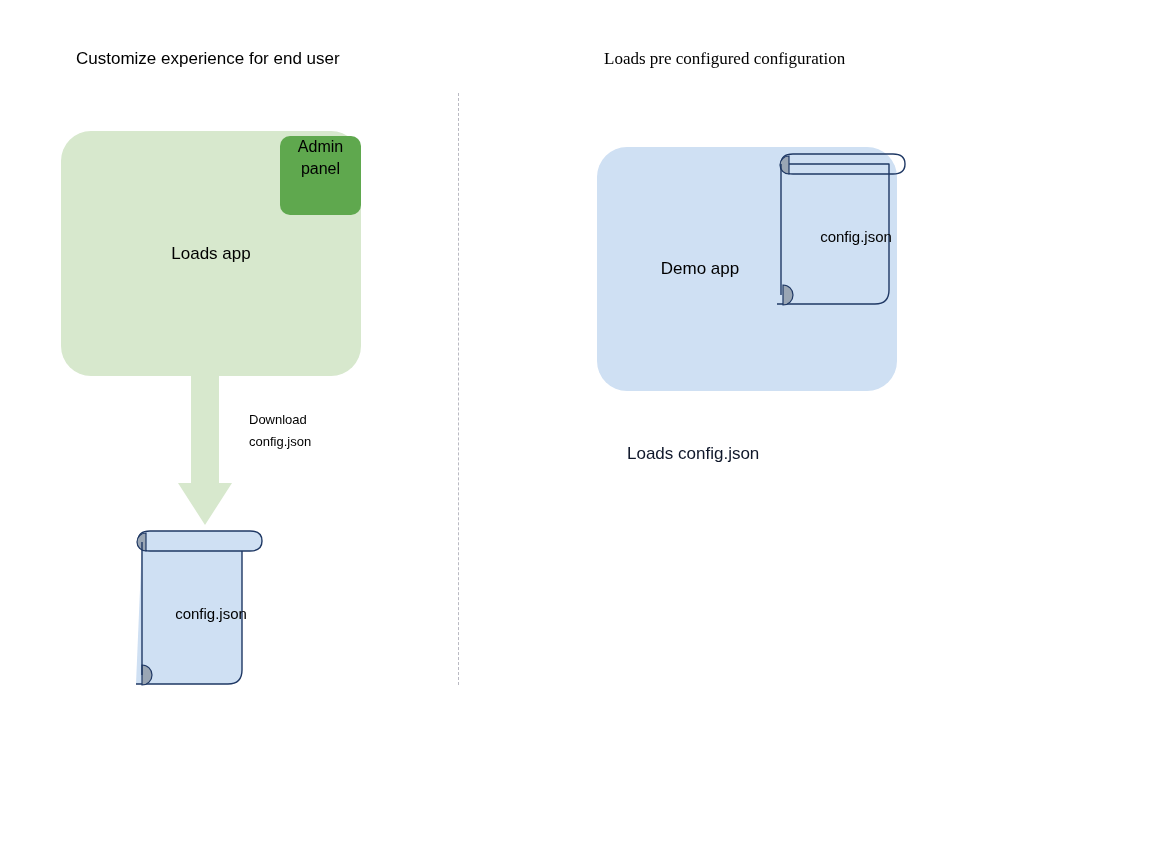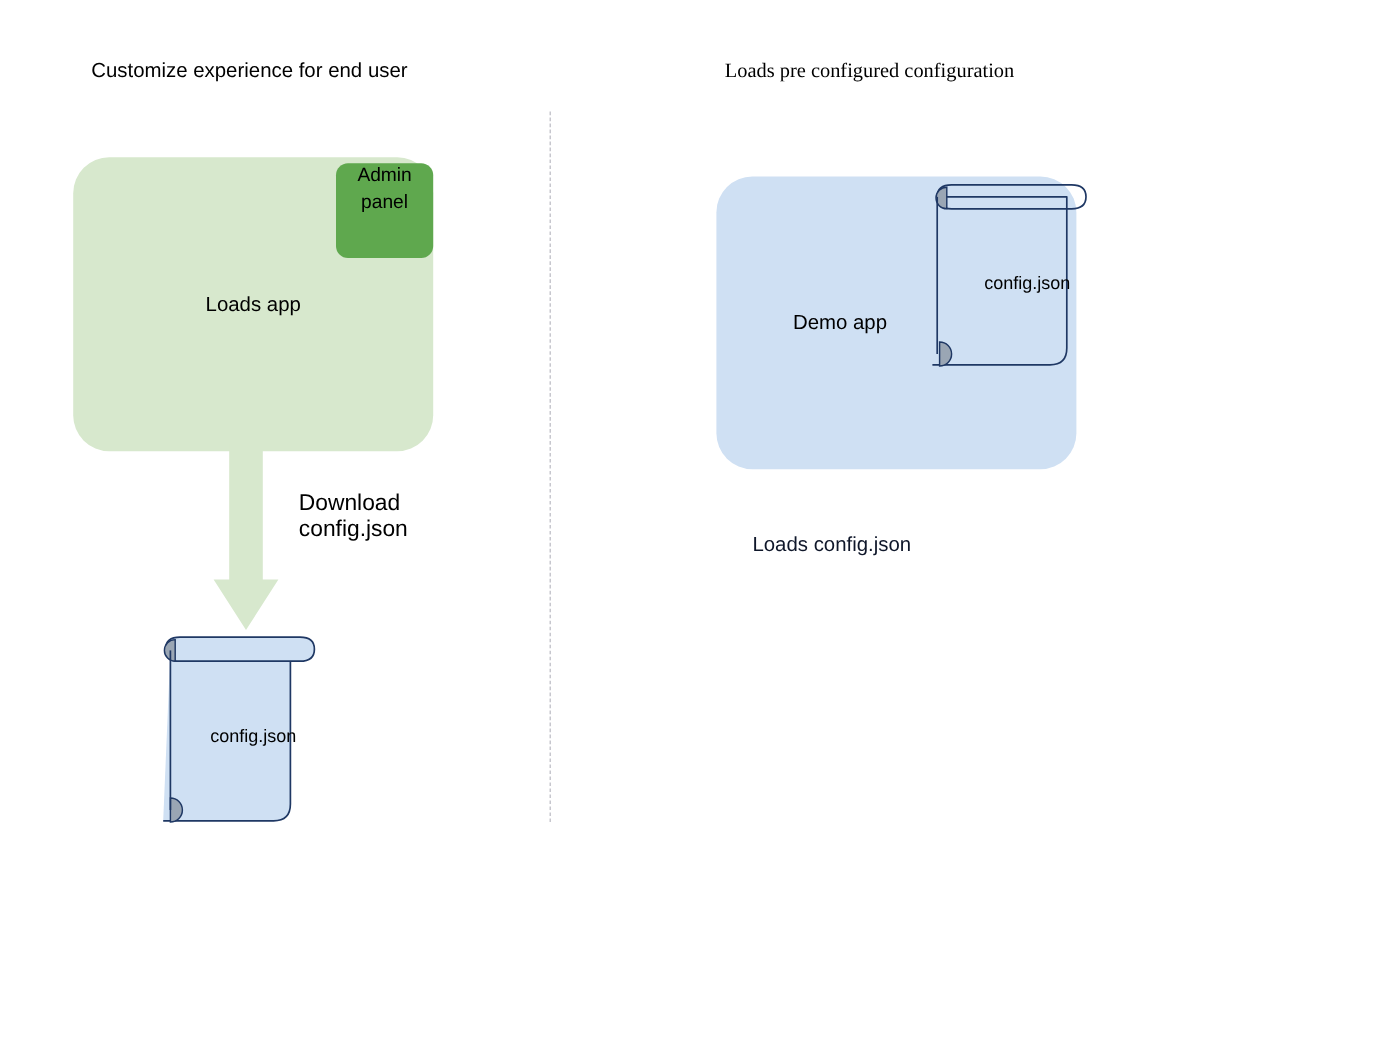--- a/index.html
+++ b/index.html
@@ -101,21 +101,21 @@
     position: absolute;
     left: 170px;
     top: 370px;
     width: 80px;
     height: 160px;
   }
   .arrow-text {
     position: absolute;
     left: 249px;
     top: 409px;
-    font-size: 19px;
+    font-size: 13px;
     line-height: 22px;
     color: #000000;
     white-space: pre-line;
   }
 
   
   .scroll {
     position: absolute;
   }
   .scroll svg { display: block; overflow: visible; }

